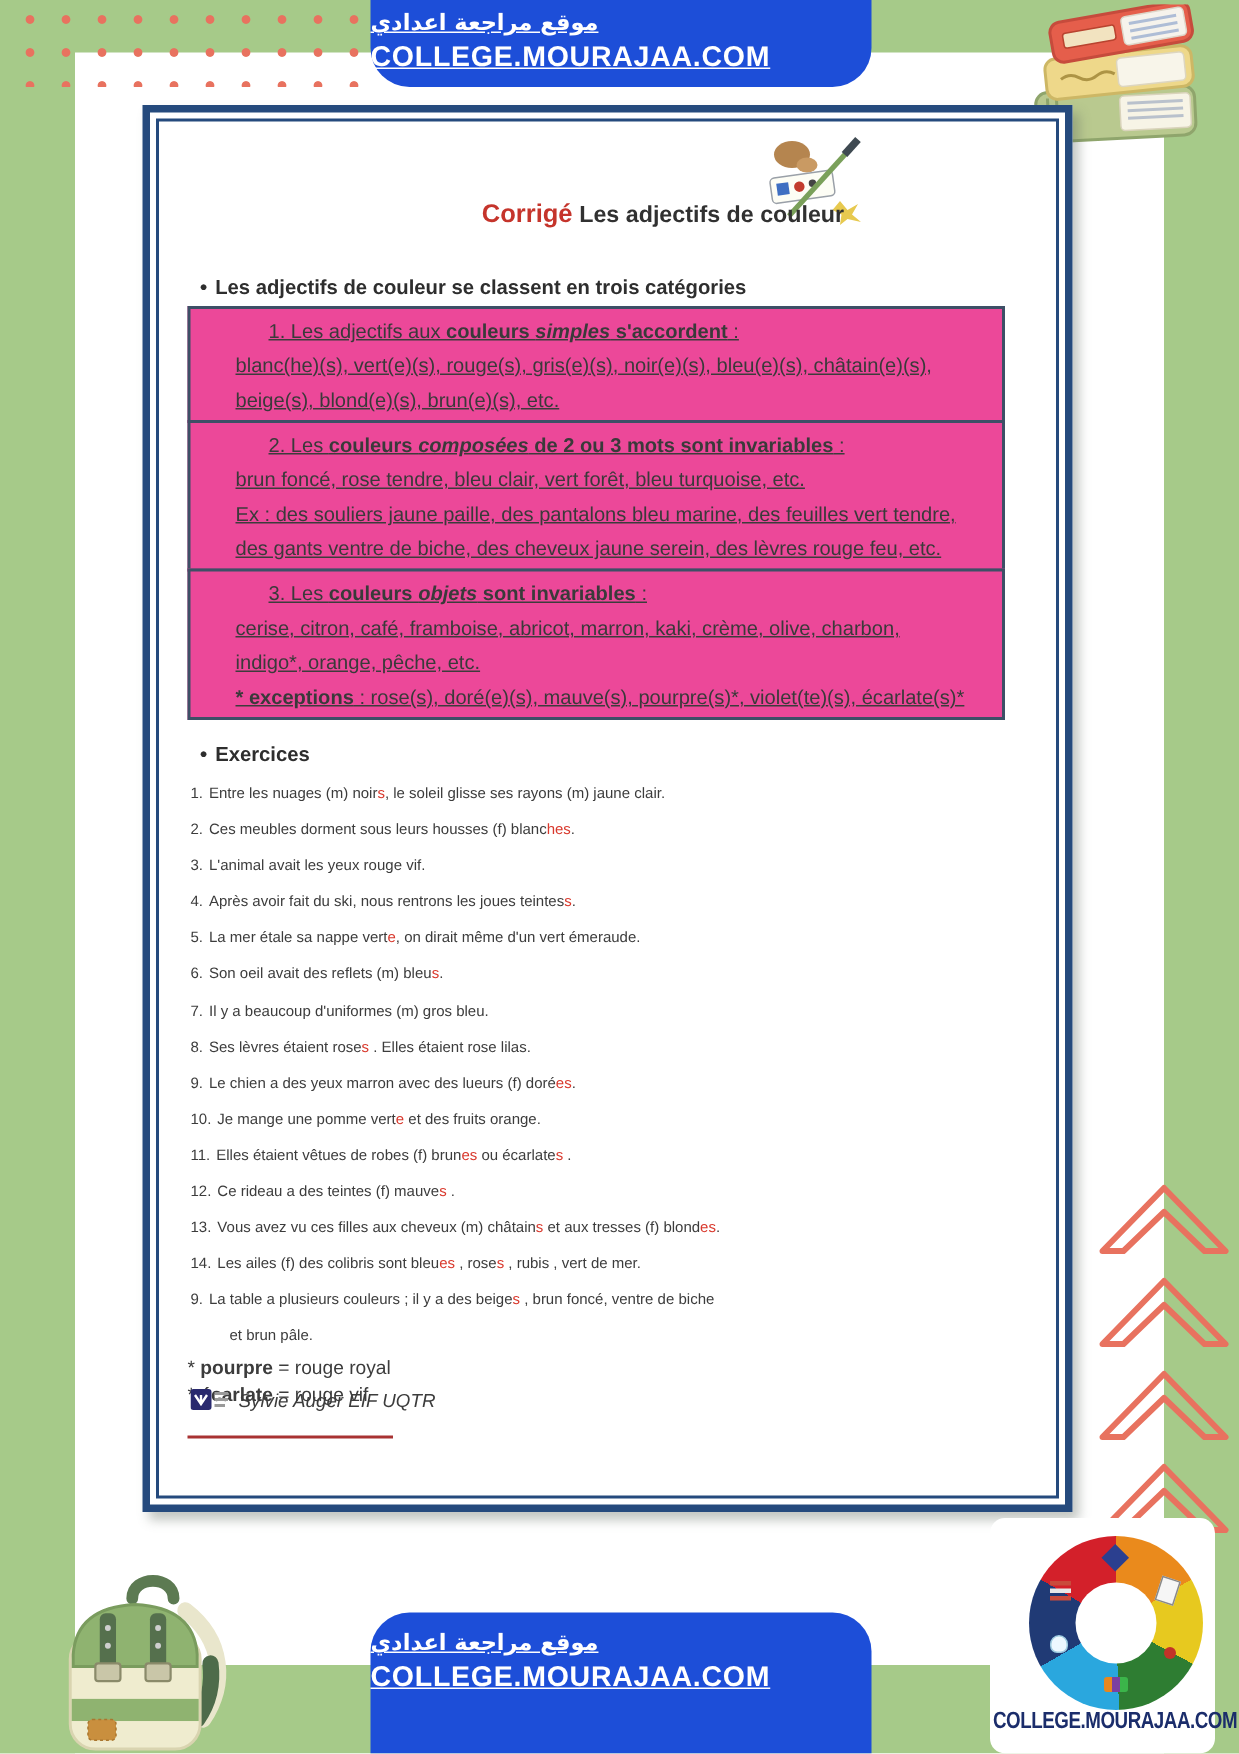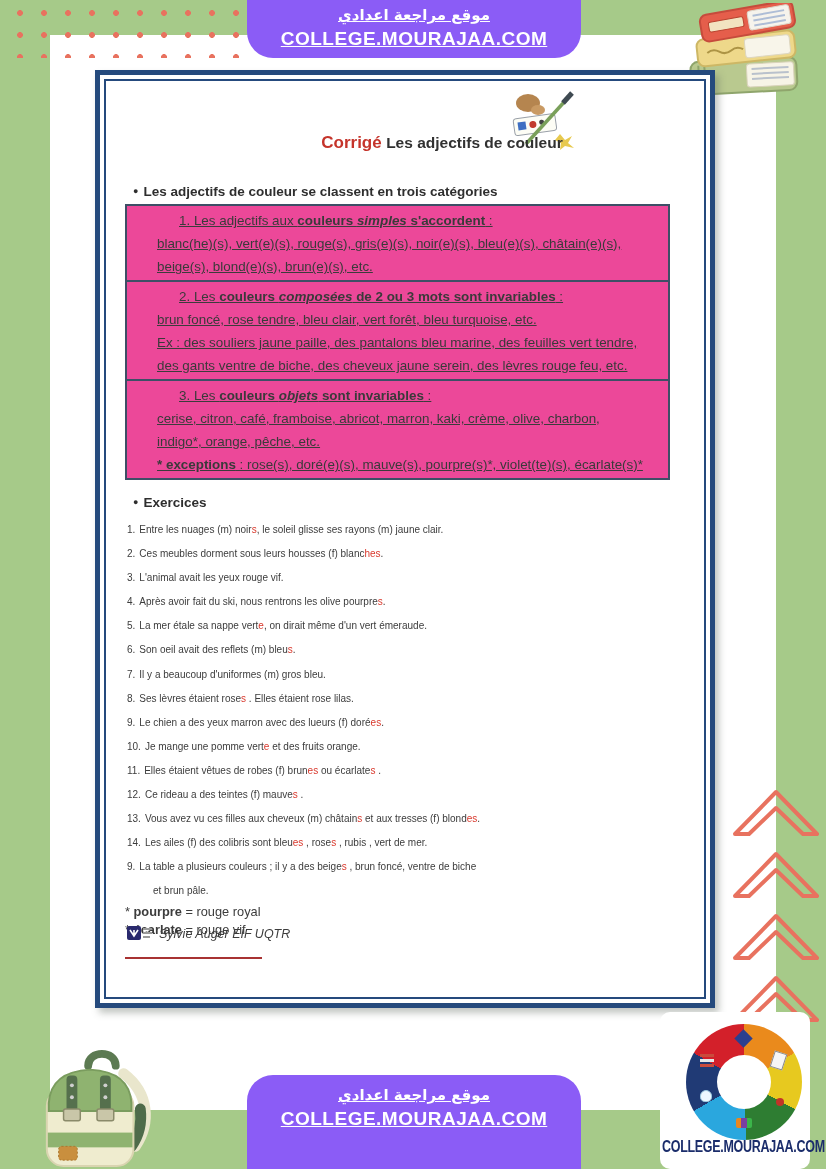--- a/index.html
+++ b/index.html
@@ -10,21 +10,21 @@
   
   .strip-left{left:0;top:0;bottom:0;width:50px;background:#a6ca89;}
   .strip-right{right:0;top:0;bottom:0;width:50px;background:#a6ca89;}
   .band-top{left:0;top:0;right:0;height:35px;background:#a6ca89;}
   .band-bottom{left:0;bottom:0;right:0;height:59px;background:#a6ca89;}
   .dots{left:0;top:0;width:256px;height:58px;
         background-image:radial-gradient(circle,#e8725f 2.6px,rgba(0,0,0,0) 3.2px);
         background-size:24px 22px;background-position:8px 2px;}
 
   
-  .bubble{left:247px;width:334px;background:#8b5cf6;text-align:center;box-sizing:border-box;}
+  .bubble{left:247px;width:334px;background:#1d4ed8;text-align:left;box-sizing:border-box;}
   .bubble-top{top:0;height:58px;border-radius:0 0 26px 26px;padding-top:5px;}
   .bubble-bottom{bottom:0;height:94px;border-radius:26px 26px 0 0;padding-top:10px;}
   .bubble-ar{font-family:'DejaVu Sans',sans-serif;font-size:15px;font-weight:700;color:#fff;
              text-decoration:underline;line-height:21px;cursor:pointer;}
   .bubble-domain{font-size:19px;font-weight:700;color:#fff;text-decoration:underline;
                  letter-spacing:.5px;line-height:25px;cursor:pointer;}
 
   
   .chevrons{left:731px;top:784px;width:90px;height:240px;}
 
@@ -171,21 +171,21 @@
     </div>
 
     <div class="abs w-exh">
       <span class="blt">●</span><span>Exercices</span>
     </div>
 
     <div class="abs ex-list">
       <div class="ex-line"><span class="ex-num">1.</span><span><span class="sg-n">Entre les nuages (m) noir</span><span class="sg-r">s</span><span class="sg-n">, le soleil glisse ses rayons (m) jaune clair.</span></span></div>
       <div class="ex-line"><span class="ex-num">2.</span><span><span class="sg-n">Ces meubles dorment sous leurs housses (f) blanc</span><span class="sg-r">hes</span><span class="sg-n">.</span></span></div>
       <div class="ex-line"><span class="ex-num">3.</span><span><span class="sg-n">L'animal avait les yeux rouge vif.</span></span></div>
-      <div class="ex-line"><span class="ex-num">4.</span><span><span class="sg-n">Après avoir fait du ski, nous rentrons les olive pourpre</span><span class="sg-r">s</span><span class="sg-n">.</span></span></div>
+      <div class="ex-line"><span class="ex-num">4.</span><span><span class="sg-n">Après avoir fait du ski, nous rentrons les joues teintes</span><span class="sg-r">s</span><span class="sg-n">.</span></span></div>
       <div class="ex-line"><span class="ex-num">5.</span><span><span class="sg-n">La mer étale sa nappe vert</span><span class="sg-r">e</span><span class="sg-n">, on dirait même d'un vert émeraude.</span></span></div>
       <div class="ex-line"><span class="ex-num">6.</span><span><span class="sg-n">Son oeil avait des reflets (m) bleu</span><span class="sg-r">s</span><span class="sg-n">.</span></span></div>
       <div class="ex-line"><span class="ex-num">7.</span><span><span class="sg-n">Il y a beaucoup d'uniformes (m) gros bleu.</span></span></div>
       <div class="ex-line"><span class="ex-num">8.</span><span><span class="sg-n">Ses lèvres étaient rose</span><span class="sg-r">s</span><span class="sg-n"> . Elles étaient rose lilas.</span></span></div>
       <div class="ex-line"><span class="ex-num">9.</span><span><span class="sg-n">Le chien a des yeux marron avec des lueurs (f) doré</span><span class="sg-r">es</span><span class="sg-n">.</span></span></div>
       <div class="ex-line"><span class="ex-num">10.</span><span><span class="sg-n">Je mange une pomme vert</span><span class="sg-r">e</span><span class="sg-n"> et des fruits orange.</span></span></div>
       <div class="ex-line"><span class="ex-num">11.</span><span><span class="sg-n">Elles étaient vêtues de robes (f) brun</span><span class="sg-r">es</span><span class="sg-n"> ou écarlate</span><span class="sg-r">s</span><span class="sg-n"> .</span></span></div>
       <div class="ex-line"><span class="ex-num">12.</span><span><span class="sg-n">Ce rideau a des teintes (f) mauve</span><span class="sg-r">s</span><span class="sg-n"> .</span></span></div>
       <div class="ex-line"><span class="ex-num">13.</span><span><span class="sg-n">Vous avez vu ces filles aux cheveux (m) châtain</span><span class="sg-r">s</span><span class="sg-n"> et aux tresses (f) blond</span><span class="sg-r">es</span><span class="sg-n">.</span></span></div>
       <div class="ex-line"><span class="ex-num">14.</span><span><span class="sg-n">Les ailes (f) des colibris sont bleu</span><span class="sg-r">es</span><span class="sg-n"> , rose</span><span class="sg-r">s</span><span class="sg-n"> , rubis , vert de mer.</span></span></div>

